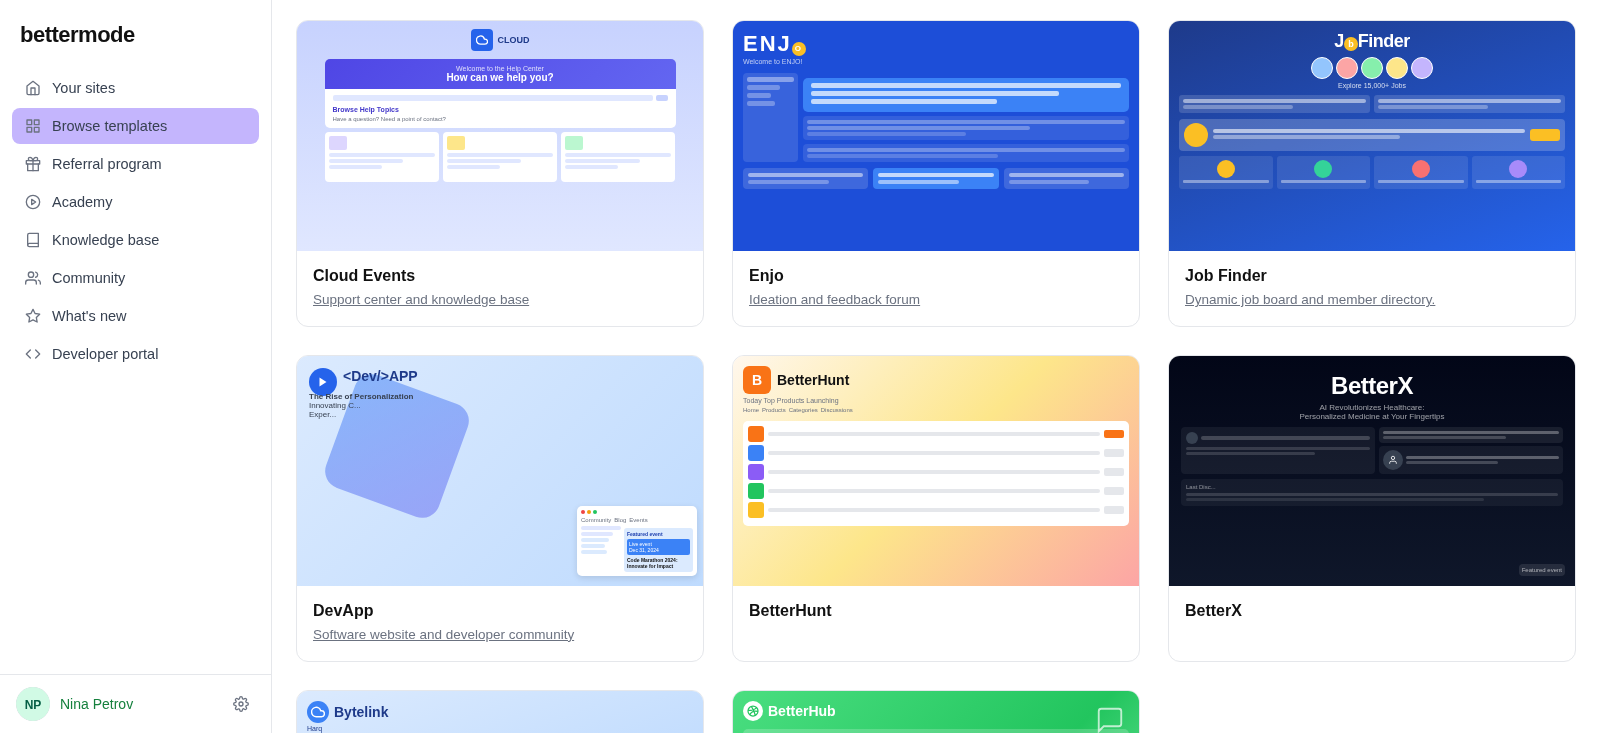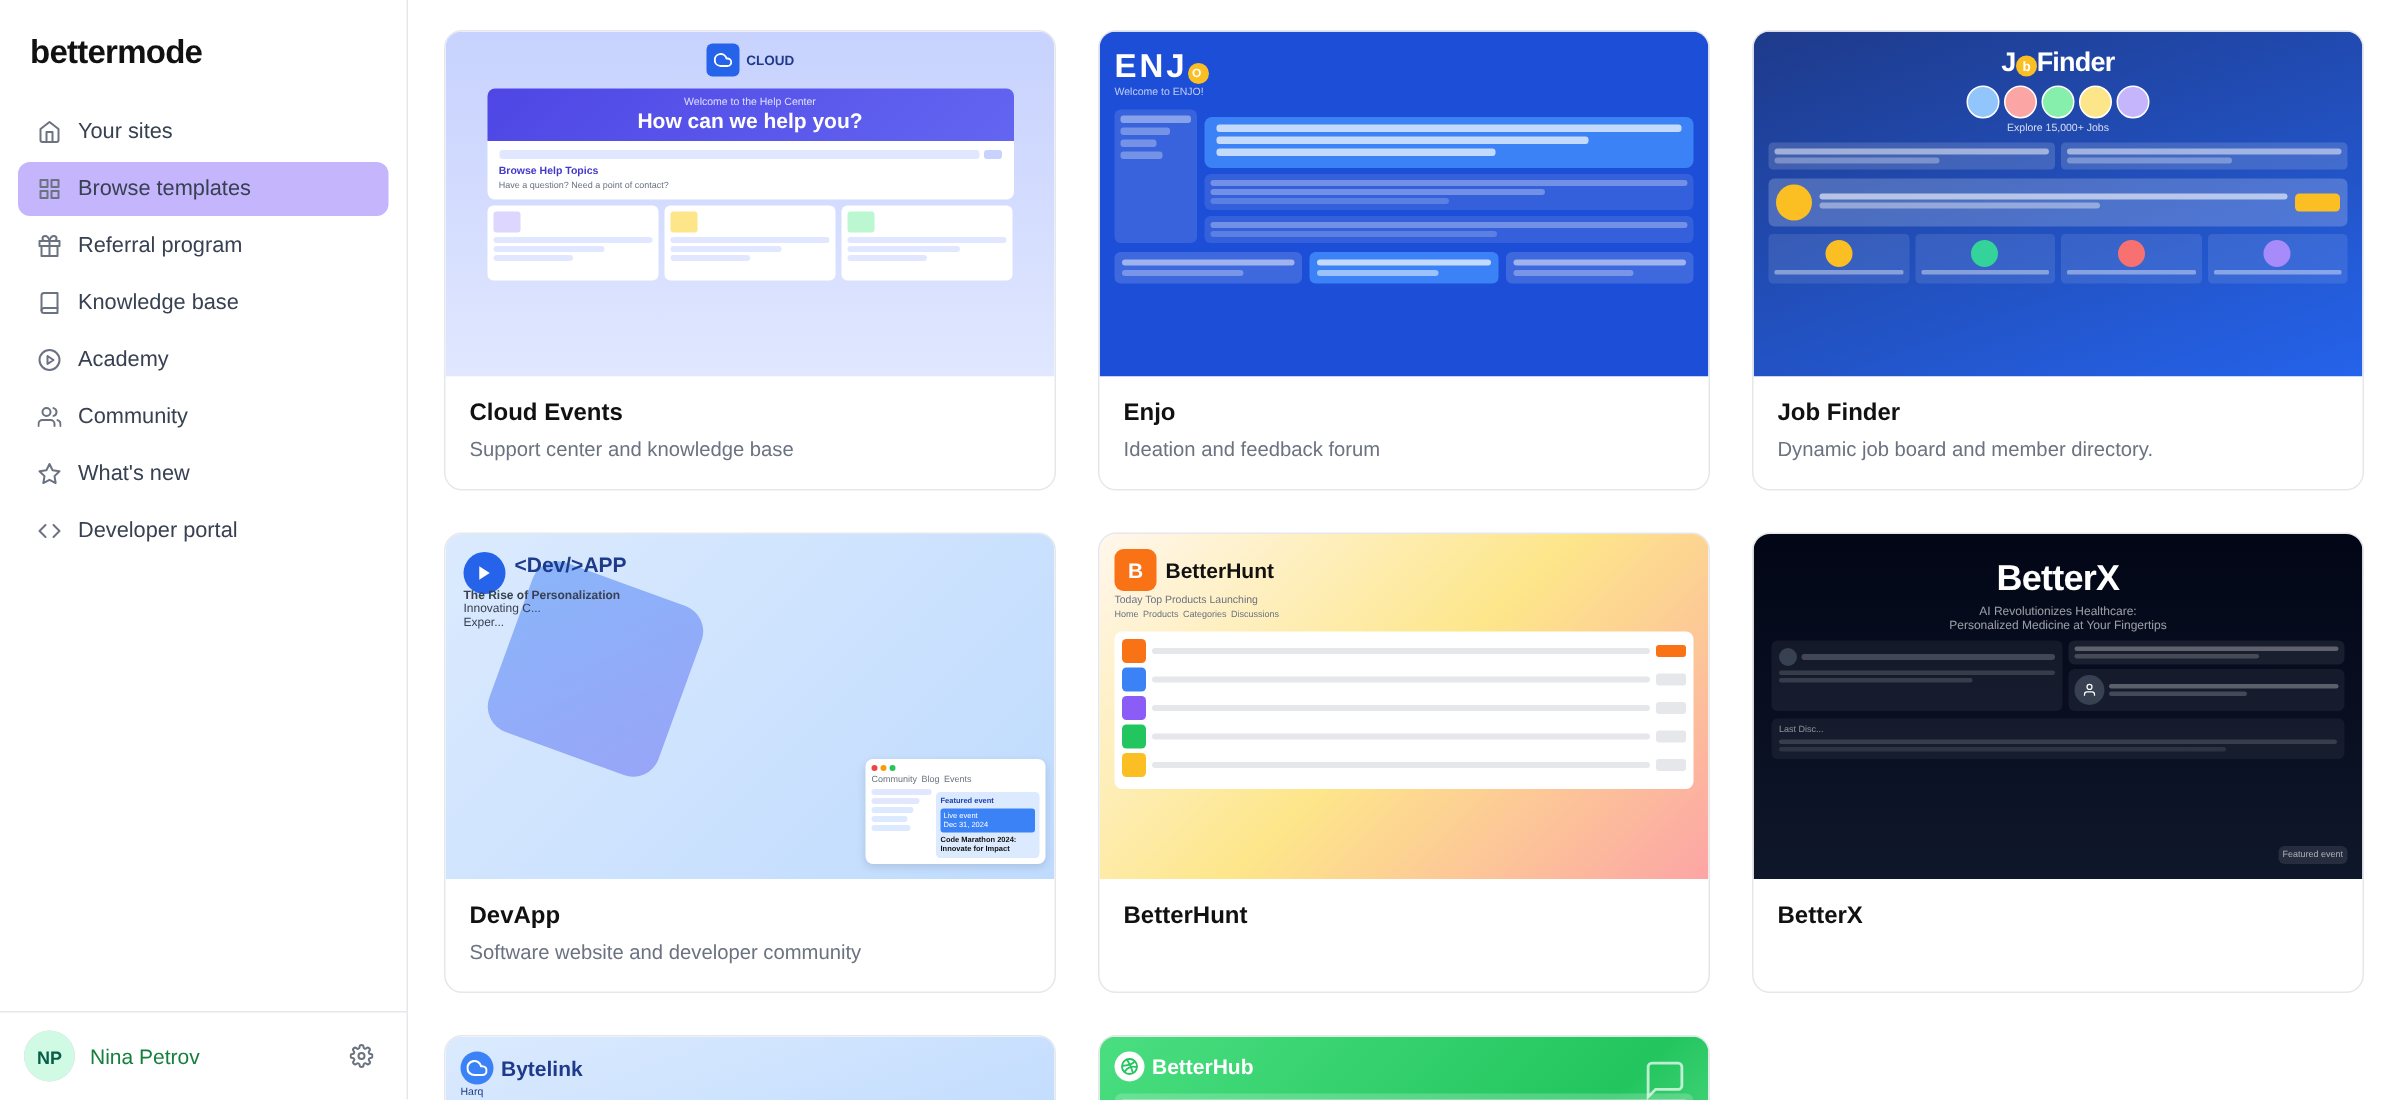--- a/index.html
+++ b/index.html
@@ -120,20 +120,21 @@
     .card-title {
       font-size: 16px;
       font-weight: 600;
       color: #111;
       margin-bottom: 6px;
     }
     .card-desc {
       font-size: 13.5px;
       color: #6b7280;
       line-height: 1.4;
+      text-decoration: underline;
     }
 
     
     .thumb-cloud { background: linear-gradient(135deg, #a5b4fc 0%, #818cf8 40%, #6366f1 100%); }
 
     
     svg { display: block; }
     .cloud-inner-bg {
       background: linear-gradient(180deg, #c7d2fe 0%, #e0e7ff 100%);
       width: 100%;
@@ -547,35 +548,35 @@
             <path d="M12 7H7.5a2.5 2.5 0 0 1 0-5C11 2 12 7 12 7z"></path>
             <path d="M12 7h4.5a2.5 2.5 0 0 0 0-5C13 2 12 7 12 7z"></path>
           </svg>
       </span>
       <span>Referral program</span>
     </div>
 
     <div class="nav-item">
       <span class="nav-icon">
         <svg width="16" height="16" viewBox="0 0 24 24" fill="none" stroke="#6b7280" stroke-width="2" stroke-linecap="round" stroke-linejoin="round">
+            <circle cx="12" cy="12" r="10"></circle>
+            <polygon points="10 8 16 12 10 16 10 8"></polygon>
+          </svg>
+      </span>
+      <span>Academy</span>
+    </div>
+
+    <div class="nav-item">
+      <span class="nav-icon">
+        <svg width="16" height="16" viewBox="0 0 24 24" fill="none" stroke="#6b7280" stroke-width="2" stroke-linecap="round" stroke-linejoin="round">
             <path d="M4 19.5A2.5 2.5 0 0 1 6.5 17H20"></path>
             <path d="M6.5 2H20v20H6.5A2.5 2.5 0 0 1 4 19.5v-15A2.5 2.5 0 0 1 6.5 2z"></path>
           </svg>
       </span>
       <span>Knowledge base</span>
-    </div>
-
-    <div class="nav-item">
-      <span class="nav-icon">
-        <svg width="16" height="16" viewBox="0 0 24 24" fill="none" stroke="#6b7280" stroke-width="2" stroke-linecap="round" stroke-linejoin="round">
-            <circle cx="12" cy="12" r="10"></circle>
-            <polygon points="10 8 16 12 10 16 10 8"></polygon>
-          </svg>
-      </span>
-      <span>Academy</span>
     </div>
 
     <div class="nav-item">
       <span class="nav-icon">
         <svg width="16" height="16" viewBox="0 0 24 24" fill="none" stroke="#6b7280" stroke-width="2" stroke-linecap="round" stroke-linejoin="round">
             <path d="M17 21v-2a4 4 0 0 0-4-4H5a4 4 0 0 0-4 4v2"></path>
             <circle cx="9" cy="7" r="4"></circle>
             <path d="M23 21v-2a4 4 0 0 0-3-3.87"></path>
             <path d="M16 3.13a4 4 0 0 1 0 7.75"></path>
           </svg>
@@ -631,21 +632,21 @@
             <div style="width:22px;height:22px;background:#2563eb;border-radius:4px;display:flex;align-items:center;justify-content:center;">
               <svg width="12" height="12" viewBox="0 0 24 24" fill="none" stroke="#fff" stroke-width="2.5">
                   <path d="M18 10h-1.26A8 8 0 1 0 9 20h9a5 5 0 0 0 0-10z"></path>
                 </svg>
             </div>
             <span style="font-size:9px;font-weight:700;color:#1e3a8a;">CLOUD</span>
           </div>
           <div class="cloud-header">
             <div>
               <div style="font-size:7px;color:rgba(255,255,255,0.8);text-align:center;">Welcome to the Help Center</div>
-              <div style="font-size:14px;font-weight:700;color:#fff;text-align:left;">How can we help you?</div>
+              <div style="font-size:10px;font-weight:700;color:#fff;text-align:left;">How can we help you?</div>
             </div>
           </div>
           <div class="cloud-body">
             <div style="display:flex;align-items:center;gap:3px;margin-bottom:5px;">
               <div style="flex:1;height:6px;background:#e0e7ff;border-radius:2px;"></div>
               <div style="width:12px;height:6px;background:#c7d2fe;border-radius:2px;"></div>
             </div>
             <div style="font-size:7px;color:#4338ca;font-weight:600;margin-bottom:3px;">Browse Help Topics</div>
             <div style="font-size:6px;color:#6b7280;">Have a question? Need a point of contact?</div>
           </div>

